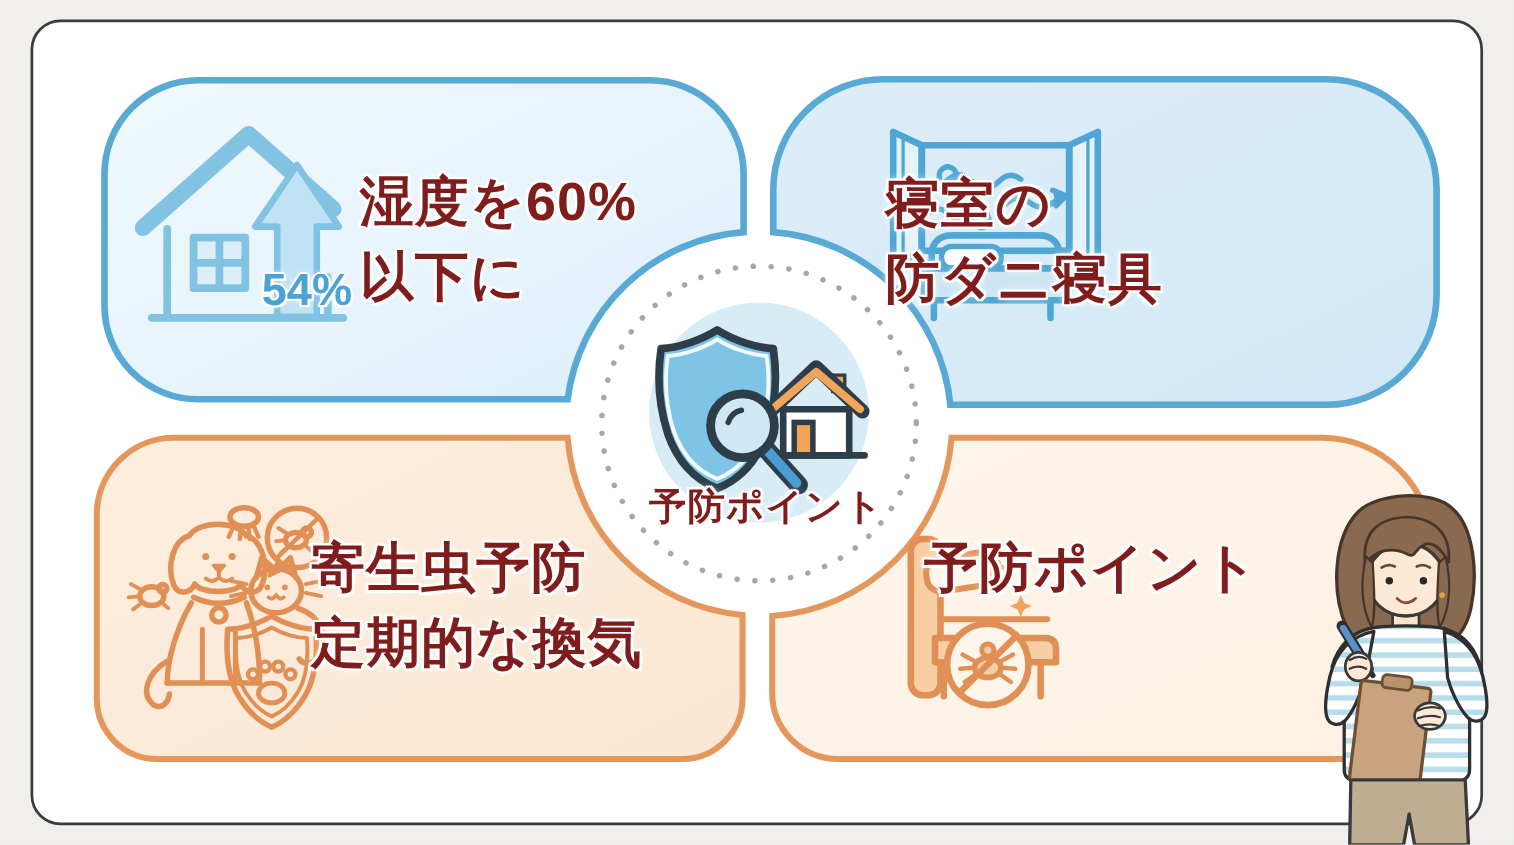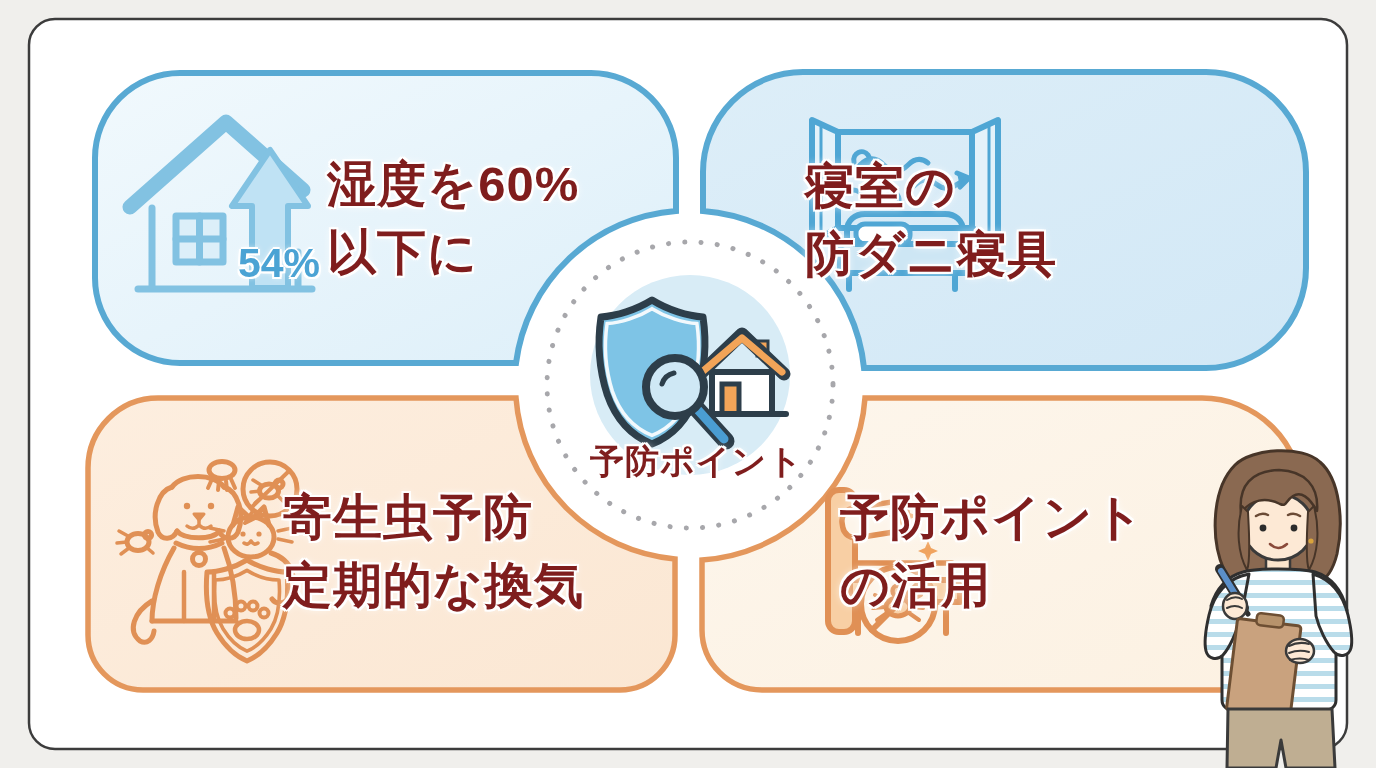--- a/index.html
+++ b/index.html
@@ -239,20 +239,19 @@
     <span>防ダニ寝具</span>
   </div>
 
   <div class="label size-main lines" style="left:283px;top:483px">
     <span>寄生虫予防</span>
     <span>定期的な換気</span>
   </div>
 
   <div class="label size-main lines ta-c" style="left:840px;top:483px;width:380px">
     <span>予防ポイント</span>
-    <span>の活用</span>
   </div>
 
   <div class="label center-label" style="left:590px;top:444px;width:200px">予防ポイント</div>
 
   <div class="pct-label" style="left:232px;top:241px;width:94px">54%</div>
 
 </div>
 
 </body></html>

